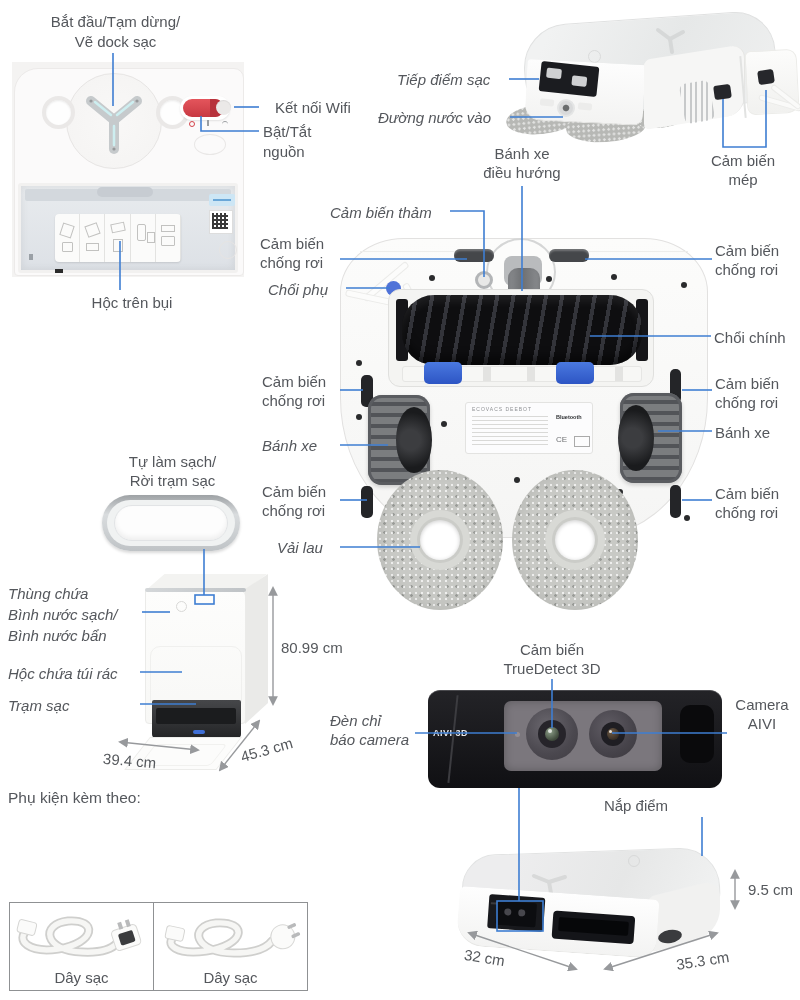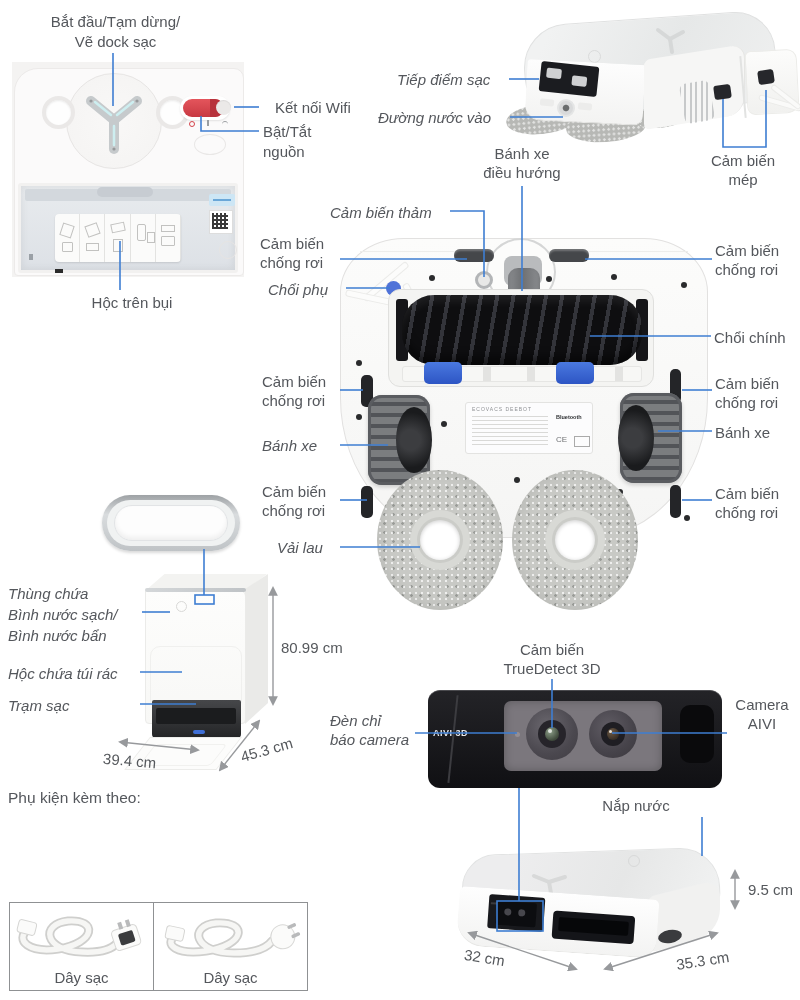--- a/index.html
+++ b/index.html
@@ -262,20 +262,22 @@
   <div class="lbl" style="left:715px;top:374px;">Cảm biến
 chống rơi</div>
   <div class="lbl r" style="left:262px;top:436px;width:75px;">Bánh xe</div>
   <div class="lbl" style="left:715px;top:423px;">Bánh xe</div>
   <div class="lbl" style="left:262px;top:482px;">Cảm biến
 chống rơi</div>
   <div class="lbl" style="left:715px;top:484px;">Cảm biến
 chống rơi</div>
   <div class="lbl r" style="left:277px;top:538px;width:60px;">Vải lau</div>
 
+  <div class="lbl c" style="left:110px;top:452px;width:125px;">Tự làm sạch/
+Rời trạm sạc</div>
   <div class="abs" style="left:102px;top:495px;width:138px;height:56px;border-radius:28px;
               background:linear-gradient(180deg,#9ea2a5,#d9dcde 35%,#bfc3c6);
               box-shadow:0 2px 3px rgba(0,0,0,.15);">
     <div class="abs" style="left:5px;top:5px;width:128px;height:46px;border-radius:23px;background:#f0f2f2;"></div>
     <div class="abs" style="left:12px;top:10px;width:114px;height:36px;border-radius:18px;background:#fdfdfd;
                 border:1px solid #e2e4e6;box-sizing:border-box;box-shadow:inset 0 -3px 5px rgba(0,0,0,.06);"></div>
   </div>
 
   <div class="abs" style="left:145px;top:574px;width:122px;height:17px;background:#f3f3f1;
               clip-path:polygon(0% 100%,16% 0%,100% 0%,82% 100%);"></div>
@@ -331,21 +333,21 @@
     </div>
     <div class="abs" style="left:87px;top:41px;width:5px;height:5px;border-radius:50%;background:#938e94;"></div>
     <div class="abs" style="left:5px;top:37px;font-size:9px;font-weight:bold;color:#e8e8ea;letter-spacing:.5px;">AIVI 3D</div>
     <div class="abs" style="left:252px;top:14px;width:34px;height:58px;background:#0a0a0c;border-radius:10px;"></div>
   </div>
   <div class="lbl r" style="left:330px;top:711px;width:82px;">Đèn chỉ
 báo camera</div>
   <div class="lbl c" style="left:727px;top:695px;width:70px;">Camera
 AIVI</div>
 
-  <div class="lbl c" style="left:600px;top:796px;width:72px;">Nắp nước</div>
+  <div class="lbl c" style="left:600px;top:796px;width:72px;">Nắp điểm</div>
   <div class="abs" style="left:462px;top:851px;width:258px;height:72px;border-radius:34px 40px 26px 26px;
               transform:rotate(-2deg);border:1px solid #e2e3e3;box-sizing:border-box;
               background:linear-gradient(115deg,#ededee 20%,#e6e7e7 60%,#f2f3f3);"></div>
   <svg class="abs" style="left:524px;top:868px;" width="50" height="30" viewBox="0 0 50 30">
     <g stroke="#d8d9d9" stroke-width="4" stroke-linecap="round">
       <path d="M25,14 L10,8"></path>
         <path d="M25,14 L41,9"></path>
         <path d="M25,14 L27,25"></path>
     </g>
   </svg>

